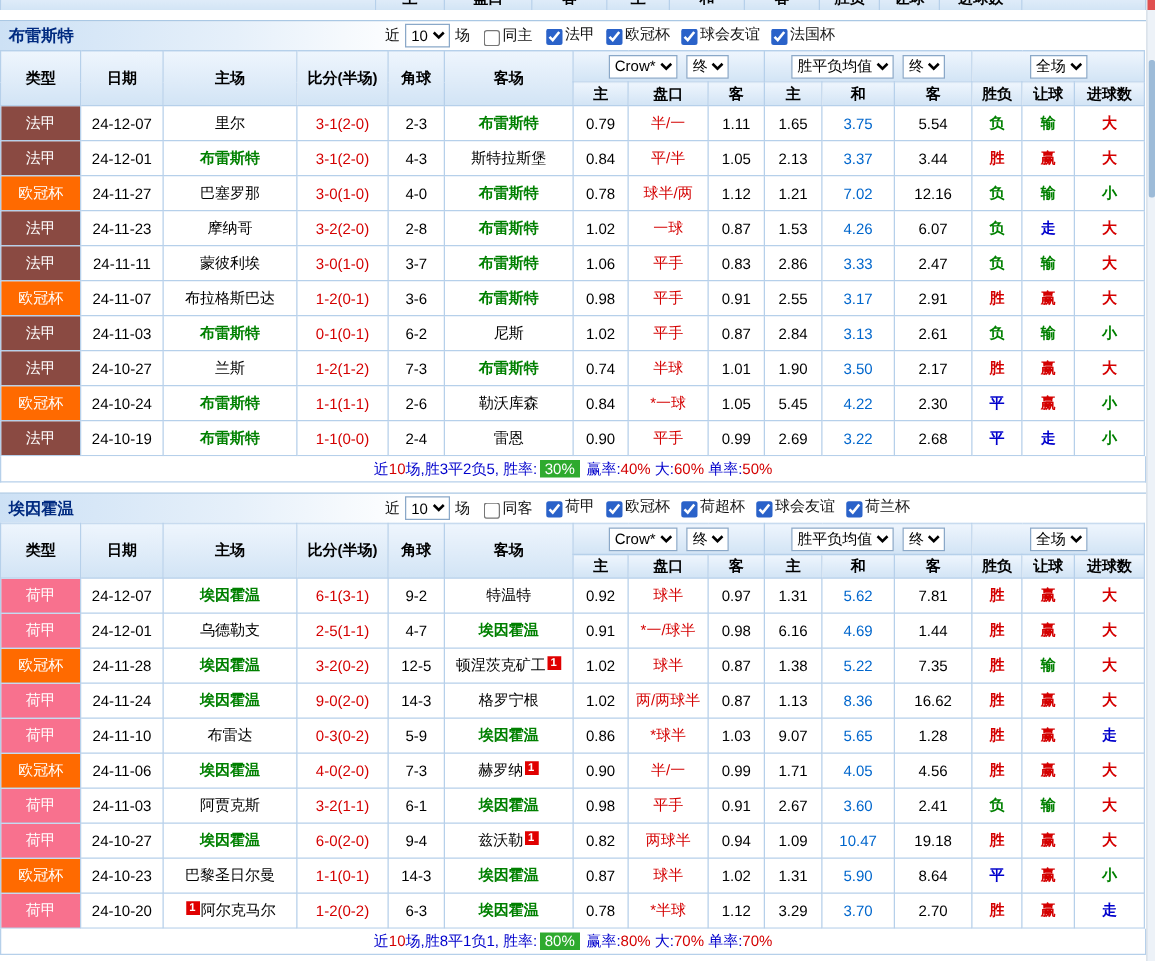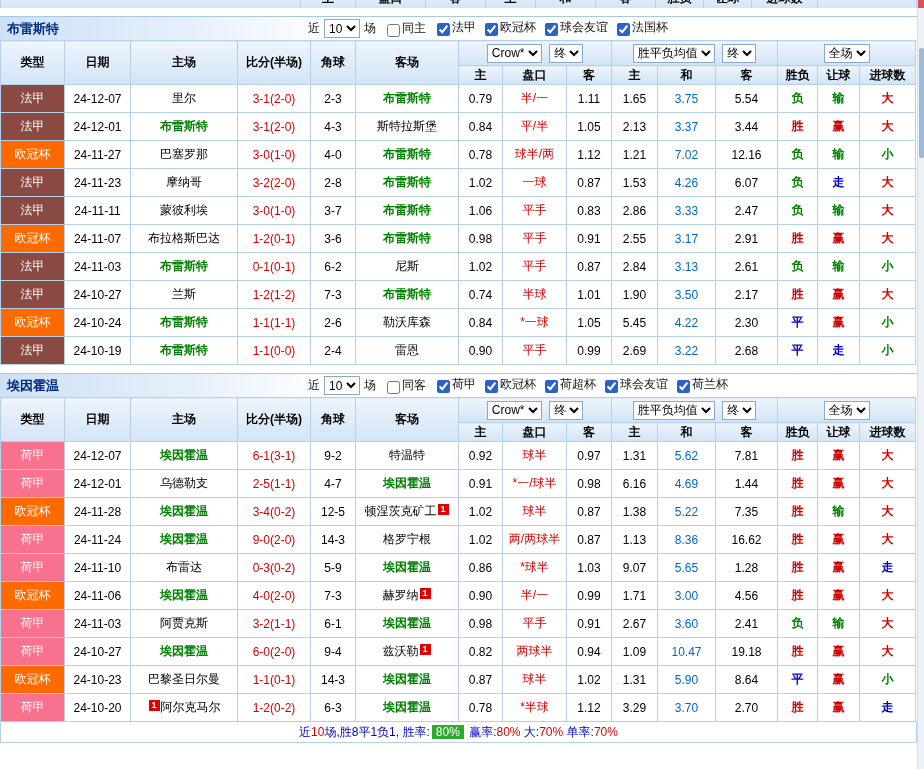--- a/index.html
+++ b/index.html
@@ -368,20 +368,21 @@
             <td>0.99</td>
             <td>2.69</td>
             <td class="eu-mid">3.22</td>
             <td>2.68</td>
             <td class="c-b">平</td>
             <td class="c-b">走</td>
             <td class="c-g">小</td>
           </tr>
         </tbody>
     </table>
+    <div class="summary"><span class="sum-b">近</span><span class="sum-r">10</span><span class="sum-b">场,胜3平2负5, 胜率:</span><span class="badge">30%</span><span class="sum-b"> 赢率:</span><span class="sum-r">40%</span><span class="sum-b"> 大:</span><span class="sum-r">60%</span><span class="sum-b"> 单率:</span><span class="sum-r">50%</span></div>
   </div>
 
   <div class="gap"></div>
 
   <div class="section">
     <div class="secbar">
       <span class="sec-title">埃因霍温</span>
       <div class="filters">
         <span>近</span>
         <select><option>10</option></select>
@@ -490,21 +491,21 @@
             <td class="eu-mid">4.69</td>
             <td>1.44</td>
             <td class="c-r">胜</td>
             <td class="c-r">赢</td>
             <td class="c-r">大</td>
           </tr>
           <tr>
             <td class="t-cup">欧冠杯</td>
             <td>24-11-28</td>
             <td><span class="team tracked">埃因霍温</span></td>
-            <td><span class="score">3-4(0-2)</span></td>
+            <td><span class="score">3-2(0-2)</span></td>
             <td>12-5</td>
             <td><span class="team">顿涅茨克矿工</span><span class="rc">1</span></td>
             <td>1.02</td>
             <td class="hcap">球半</td>
             <td>0.87</td>
             <td>1.38</td>
             <td class="eu-mid">5.22</td>
             <td>7.35</td>
             <td class="c-r">胜</td>
             <td class="c-g">输</td>
@@ -548,21 +549,21 @@
             <td class="t-cup">欧冠杯</td>
             <td>24-11-06</td>
             <td><span class="team tracked">埃因霍温</span></td>
             <td><span class="score">4-0(2-0)</span></td>
             <td>7-3</td>
             <td><span class="team">赫罗纳</span><span class="rc">1</span></td>
             <td>0.90</td>
             <td class="hcap">半/一</td>
             <td>0.99</td>
             <td>1.71</td>
-            <td class="eu-mid">3.00</td>
+            <td class="eu-mid">4.05</td>
             <td>4.56</td>
             <td class="c-r">胜</td>
             <td class="c-r">赢</td>
             <td class="c-r">大</td>
           </tr>
           <tr>
             <td class="t-he">荷甲</td>
             <td>24-11-03</td>
             <td><span class="team">阿贾克斯</span></td>
             <td><span class="score">3-2(1-1)</span></td>

